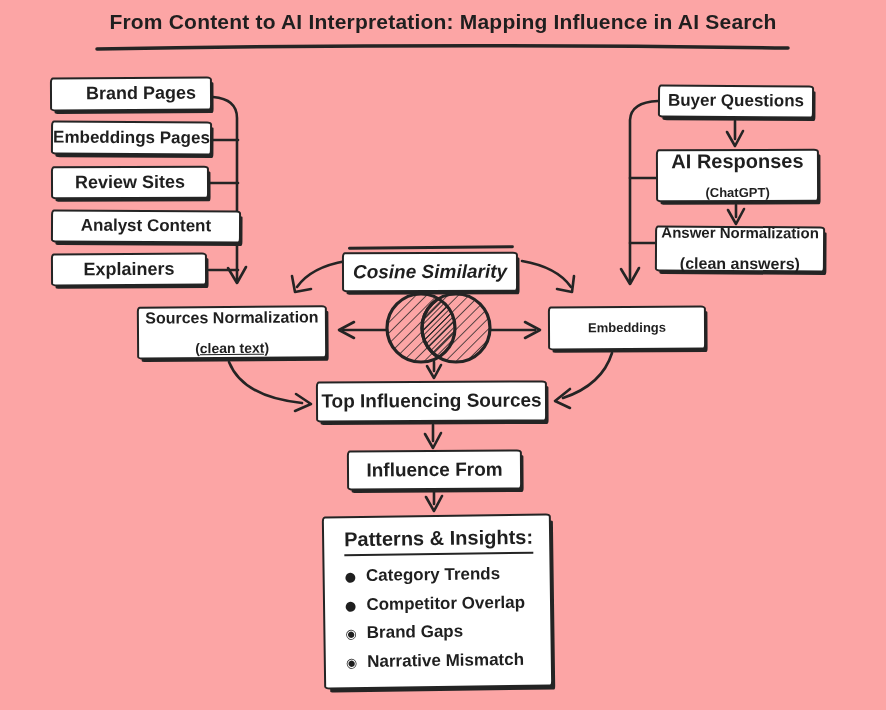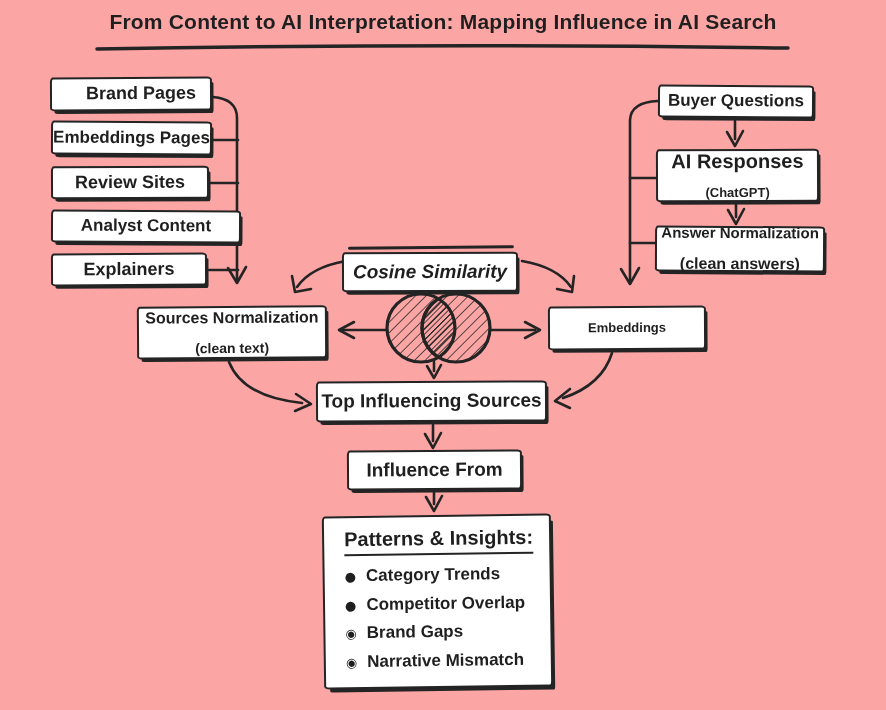--- a/index.html
+++ b/index.html
@@ -211,21 +211,21 @@
   <div class="box" id="box-answer-normalization" style="left:655px; top:226px; width:170px; height:46px; font-size:15px; transform:rotate(0.3deg);">
     <span>Answer Normalization</span>
     <span class="sub" style="font-size:16px;">(clean answers)</span>
   </div>
 
   <div class="box" id="box-cosine" style="left:342px; top:252px; width:176px; height:40px; font-size:19px; transform:rotate(-0.2deg);font-style:italic;">
     <span>Cosine Similarity</span>
   </div>
   <div class="box" id="box-content-normalization" style="left:137px; top:306px; width:190px; height:53px; font-size:16px; transform:rotate(-0.4deg);">
     <span>Sources Normalization</span>
-    <span class="sub" style="font-size:14px;">(clean text)</span>
+    <span class="sub" style="font-size:14px;text-decoration:underline;">(clean text)</span>
   </div>
   <div class="box" id="box-embeddings" style="left:548px; top:306px; width:158px; height:44px; font-size:13px; transform:rotate(-0.3deg);">
     <span>Embeddings</span>
   </div>
 
   <div class="box" id="box-top-sources" style="left:316px; top:381px; width:231px; height:41px; font-size:19px; transform:rotate(-0.3deg);">
     <span>Top Influencing Sources</span>
   </div>
   <div class="box" id="box-influence-table" style="left:347px; top:450px; width:175px; height:40px; font-size:19px; transform:rotate(-0.4deg);">
     <span>Influence From</span>

